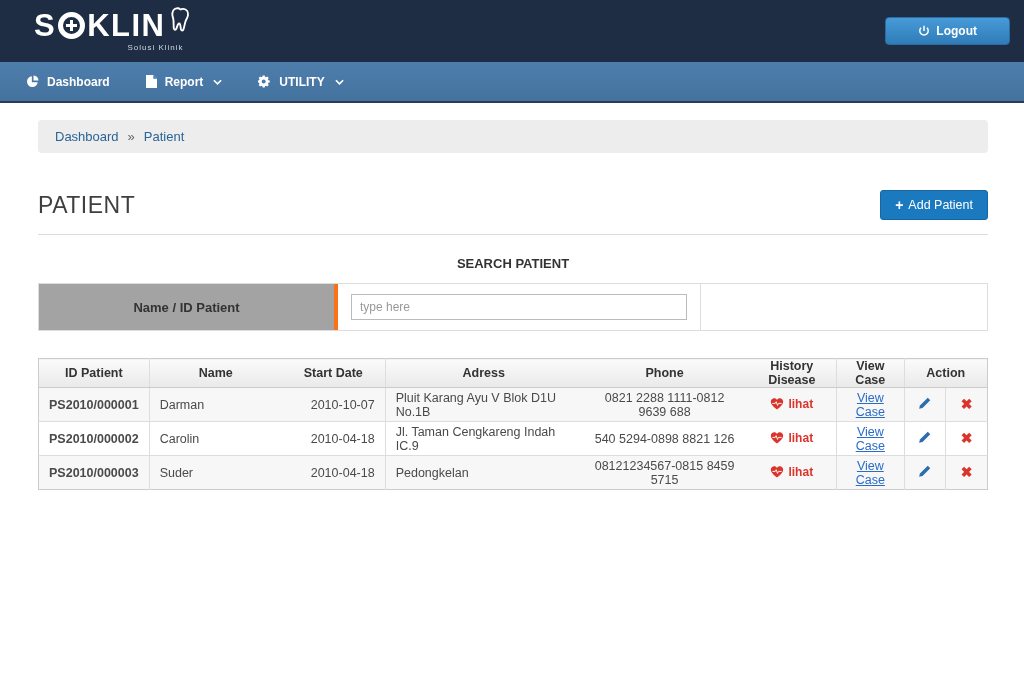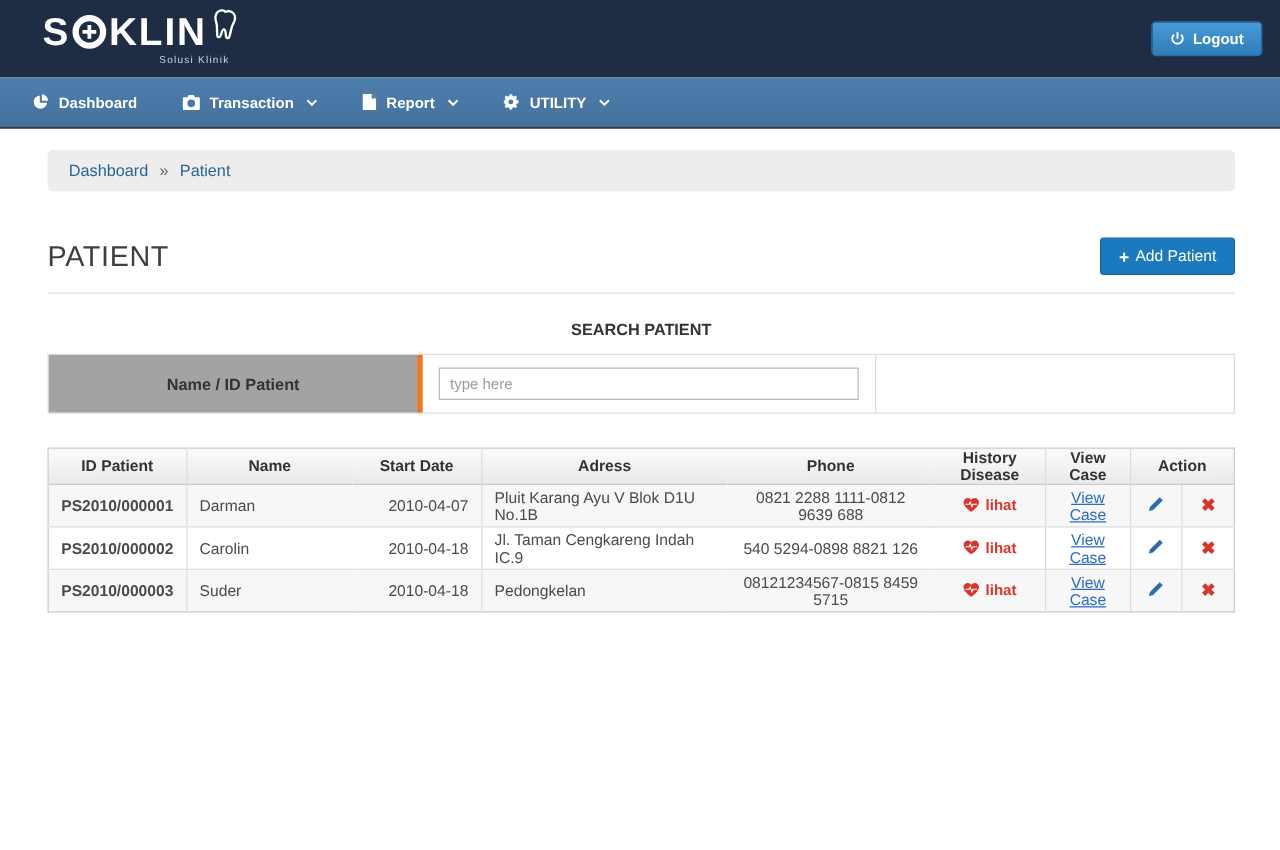--- a/index.html
+++ b/index.html
@@ -16,21 +16,21 @@
             position:relative; margin:0 2px; flex:0 0 auto; }
   .logo-o::before, .logo-o::after { content:""; position:absolute; background:#fff; }
   .logo-o::before { width:11px; height:3px; left:3px; top:7px; }
   .logo-o::after  { width:3px; height:11px; left:7px; top:3px; }
   .logo-tooth { margin-left:2px; margin-top:-8px; transform:rotate(6deg); }
   .logo-sub { color:#cfd6e0; font-size:8px; letter-spacing:1px; text-align:right;
               padding-right:14px; margin-top:2px; }
 
   .logout-btn { display:flex; align-items:center; gap:6px; color:#fff; font-size:12px;
                 font-weight:bold; background:linear-gradient(#479bd8,#2f7cb8);
-                border:1px solid #2a6da0; border-radius:4px; padding:6px 14px;
+                border:1px solid #2a6da0; border-radius:4px; padding:6px 32px;
                 cursor:pointer; margin-right:2px; }
 
   
   .nav-bar { height:41px; background:linear-gradient(#4e7eac,#44729f);
              border-bottom:2px solid #2c3b52; display:flex; align-items:center;
              padding-left:8px; }
   .nav-item { display:flex; align-items:center; gap:8px; color:#fff; font-size:12px;
               font-weight:bold; padding:0 18px; height:100%; cursor:pointer; }
   .nav-item .chev { margin-left:2px; }
 
@@ -129,34 +129,20 @@
     <span>
       <svg width="13" height="13" viewBox="0 0 16 16">
         <path fill="#fff" d="M7.2 1.6a6.6 6.6 0 1 0 7.2 7.2H7.2z"></path>
         <path fill="#fff" d="M9.2.6v6.2h6.2A6.6 6.6 0 0 0 9.2.6z"></path>
       </svg>
     </span>
     <span>Dashboard</span>
   </div>
 
 
-  <div class="nav-item">
-    <span>
-      <svg width="14" height="12" viewBox="0 0 16 14">
-        <path fill="#fff" d="M5.5 0h5l1 2H15a1 1 0 0 1 1 1v10a1 1 0 0 1-1 1H1a1 1 0 0 1-1-1V3a1 1 0 0 1 1-1h3.5zM8 4.2A3.6 3.6 0 1 0 8 11.4 3.6 3.6 0 0 0 8 4.2z"></path>
-        <circle cx="8" cy="7.8" r="2" fill="#487aa8"></circle>
-      </svg>
-    </span>
-    <span>Transaction</span>
-    <span class="chev">
-      <svg width="9" height="6" viewBox="0 0 10 6" fill="none" stroke="#fff" stroke-width="1.8">
-          <path d="M1 1l4 4 4-4"></path>
-        </svg>
-    </span>
-  </div>
 
   <div class="nav-item">
     <span>
       <svg width="11" height="13" viewBox="0 0 12 14">
         <path fill="#fff" d="M0 0h8l4 4v10H0z"></path>
         <path fill="#487aa8" d="M8 0l4 4H8z"></path>
       </svg>
     </span>
     <span>Report</span>
     <span class="chev">
@@ -219,21 +205,21 @@
         <th class="c-hist">History Disease</th>
         <th class="c-view bl">View Case</th>
         <th class="bl" colspan="2">Action</th>
       </tr>
     </thead>
     <tbody>
 
       <tr class="odd">
         <td class="c-id">PS2010/000001</td>
         <td class="c-name bl">Darman</td>
-        <td class="c-date">2010-04-07</td>
+        <td class="c-date">2010-10-07</td>
         <td class="c-adress bl">Pluit Karang Ayu V Blok D1U No.1B</td>
         <td class="c-phone">0821 2288 1111-0812 9639 688</td>
         <td class="c-hist">
           <a class="hist-link">
             <span>
               <svg width="14" height="12" viewBox="0 0 16 14">
                 <path fill="#d9352c" d="M8 13.3S.8 8.7.8 4.4C.8 2 2.7.4 4.8.4 6.1.4 7.4 1.1 8 2.3 8.6 1.1 9.9.4 11.2.4c2.1 0 4 1.6 4 4C15.2 8.7 8 13.3 8 13.3z"></path>
                 <polyline points="2.6,6.3 6,6.3 7,4.3 8.6,8.6 9.6,6.3 13.4,6.3" fill="none" stroke="#fff" stroke-width="1.1"></polyline>
               </svg>
             </span>

